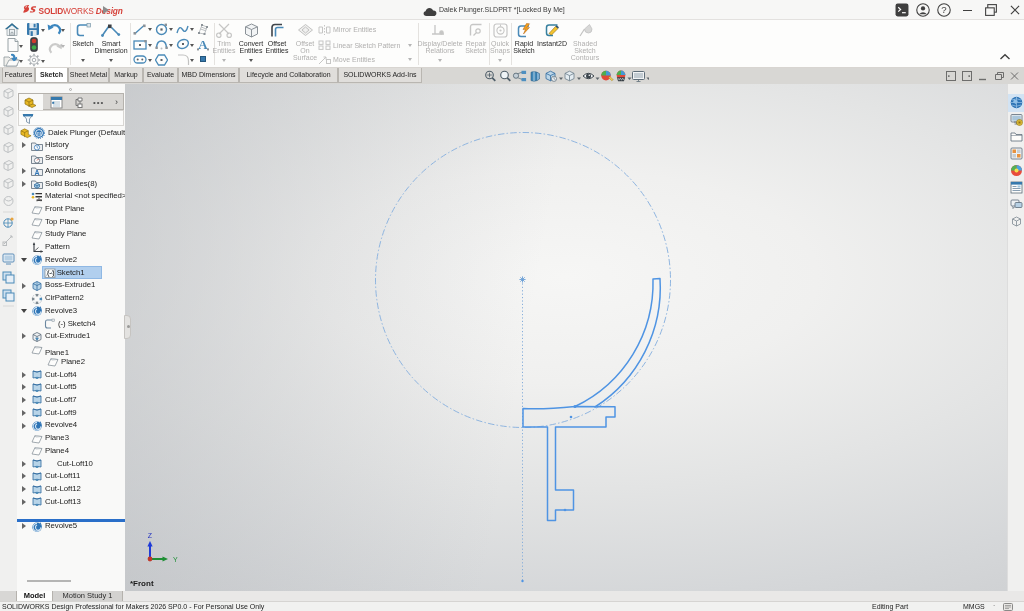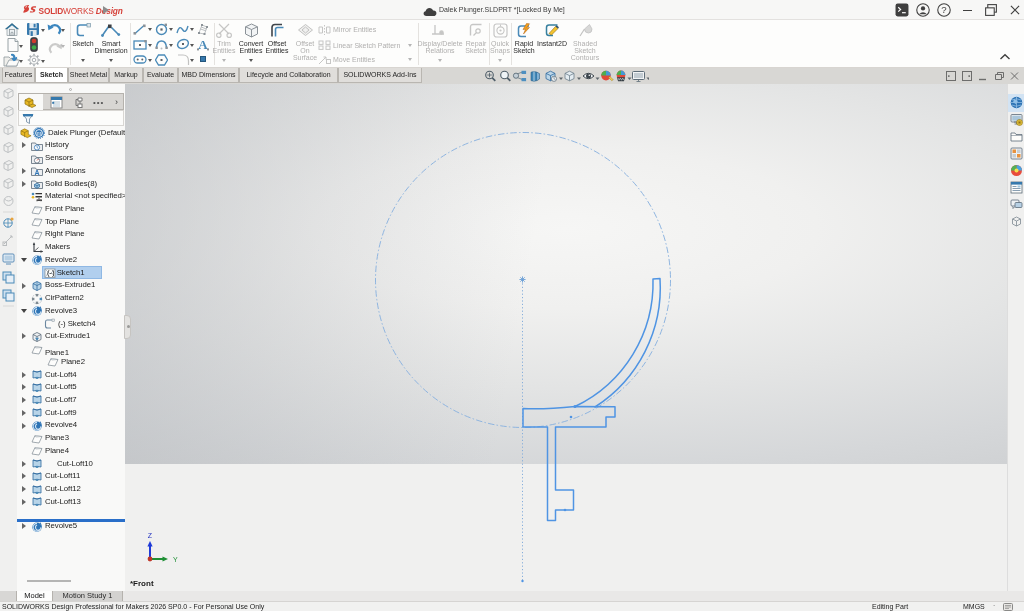--- a/index.html
+++ b/index.html
@@ -17,21 +17,21 @@
 .caret{position:absolute;width:0;height:0;border-left:2.5px solid transparent;border-right:2.5px solid transparent;border-top:3px solid #555;transform:translateX(-50%)}
 .caret.g{border-top-color:#b5b5b5}
 
 #tabrow{position:absolute;left:0;top:68px;width:1024px;height:16px;background:#d8d7d4}
 .ctab{position:absolute;top:0;height:15px;white-space:nowrap;overflow:hidden;background:#e0dedb;border:1px solid #b9b6b1;border-top:none;font-size:7px;color:#1f1f1f;text-align:center;line-height:14px}
 .ctab.on{background:#fff;border-color:#b9b6b1;font-weight:bold}
 
 #main{position:absolute;left:0;top:84px;width:1024px;height:507px;background:#f0f0ef}
 #leftstrip{position:absolute;left:0;top:0;width:17px;height:507px;background:#f0f0ef}
 #tree{position:absolute;left:17px;top:0;width:108px;height:507px;background:#f9f9f8}
-#viewport{position:absolute;left:125px;top:0;width:882px;height:380px;background:linear-gradient(100deg, rgba(182,185,189,.5), rgba(182,185,189,0) 46%),radial-gradient(95% 70% at 50% 38%, #f6f6f5 0%, #f0f0ef 30%, #e3e4e4 60%, #d5d7d9 90%, #cfd1d3 105%)}
+#viewport{position:absolute;left:125px;top:0;width:882px;height:507px;background:linear-gradient(100deg, rgba(182,185,189,.5), rgba(182,185,189,0) 46%),radial-gradient(95% 70% at 50% 38%, #f6f6f5 0%, #f0f0ef 30%, #e3e4e4 60%, #d5d7d9 90%, #cfd1d3 105%)}
 #taskpane{position:absolute;left:1007px;top:0;width:17px;height:507px;background:#f0f0ef;border-left:1px solid #ddd}
 .trow{position:absolute;left:0;height:12.7px;line-height:12.7px;font-size:7.8px;letter-spacing:-0.06px;color:#1c1c1c;white-space:nowrap}
 
 #modelbar{position:absolute;left:0;top:591px;width:1024px;height:10px;background:#e9e8e7}
 #statusbar{position:absolute;left:0;top:601px;width:1024px;height:10px;background:#f1f1f0;border-top:1px solid #d6d4d2;font-size:7px;color:#222}
 </style></head>
 <body>
 <svg width="0" height="0" style="position:absolute">
     <defs>
   <g id="foldbase">
@@ -571,27 +571,27 @@
     <div class="trow" style="top:131.7px;left:0;width:108px">
         <svg class="abs ti" style="left:14px;top:0.5px" width="12" height="12" viewBox="0 0 12 12">
           <use href="#plane"></use>
         </svg>
         <span class="abs" style="left:28px;top:0">Top Plane</span>
       </div>
     <div class="trow" style="top:144.4px;left:0;width:108px">
         <svg class="abs ti" style="left:14px;top:0.5px" width="12" height="12" viewBox="0 0 12 12">
           <use href="#plane"></use>
         </svg>
-        <span class="abs" style="left:28px;top:0">Right Plane</span>
+        <span class="abs" style="left:28px;top:0">Study Plane</span>
       </div>
     <div class="trow" style="top:157.2px;left:0;width:108px">
         <svg class="abs ti" style="left:14px;top:0.5px" width="12" height="12" viewBox="0 0 12 12">
           <use href="#origin"></use>
         </svg>
-        <span class="abs" style="left:28px;top:0">Makers</span>
+        <span class="abs" style="left:28px;top:0">Pattern</span>
       </div>
     <div class="trow" style="top:169.9px;left:0;width:108px">
         <span class="abs" style="left:4px;top:4.5px;width:0;height:0;border-left:3px solid transparent;border-right:3px solid transparent;border-top:4px solid #444"></span>
         <svg class="abs ti" style="left:14px;top:0.5px" width="12" height="12" viewBox="0 0 12 12">
           <use href="#revolve"></use>
         </svg>
         <span class="abs" style="left:28px;top:0">Revolve2</span>
       </div>
     <div class="trow" style="top:182.6px;left:0;width:108px">
         <span class="abs" style="left:25px;top:-0.5px;width:60px;height:13px;background:#b1cfee;border:1px solid #8fb8e4"></span>
@@ -804,21 +804,21 @@
         <path d="M3 8 L3 10.5 L5.5 8" fill="#eef1f3" stroke="#5c6b78" stroke-width=".8"></path>
         <rect x="5" y="4.5" width="7" height="5" rx="1" fill="#b7d0e4" stroke="#5c6b78" stroke-width=".8"></rect>
       </svg>
     <svg class="abs" style="left:2px;top:131px" width="13" height="13" viewBox="0 0 13 13">
         <path d="M2.5 4 L6.5 2 L10.5 4 L10.5 9 L6.5 11 L2.5 9 Z M2.5 4 L6.5 6 L10.5 4 M6.5 6 V11" fill="none" stroke="#8a949c" stroke-width=".9"></path>
       </svg>
   </div>
 </div>
 <div id="modelbar">
   <div class="abs" style="left:0;top:0;width:17px;height:10px;background:#d8d7d5;border-right:1px solid #b5b2ad"></div>
-  <div class="abs" style="left:17px;top:0;width:36px;height:10px;background:#fdfdfc;border-right:1px solid #b5b2ad;font-size:7.5px;font-weight:normal;color:#111;text-align:center;line-height:10px">Model</div>
+  <div class="abs" style="left:17px;top:0;width:36px;height:10px;background:#fdfdfc;border-right:1px solid #b5b2ad;font-size:7.5px;font-weight:bold;color:#111;text-align:center;line-height:10px">Model</div>
   <div class="abs" style="left:53px;top:0;width:70px;height:10px;background:#d3d2d0;border-right:1px solid #b5b2ad;font-size:7.5px;color:#2b2b2b;text-align:center;line-height:10px">Motion Study 1</div>
 </div>
 <div id="statusbar">
     <span style="position:absolute;left:2px;top:1px">SOLIDWORKS Design Professional for Makers 2026 SP0.0 - For Personal Use Only</span>
     <span style="position:absolute;left:872px;top:1px">Editing Part</span>
     <span style="position:absolute;left:963px;top:1px">MMGS</span>
     <span style="position:absolute;left:993px;top:0px;color:#555">⋅</span>
     <svg style="position:absolute;left:1003px;top:1px" width="10" height="8" viewBox="0 0 10 8">
       <rect x=".5" y=".5" width="9" height="7" rx="1" fill="#e8e6e4" stroke="#8a8a88"></rect>
       <path d="M2 2.5 h6 M2 4 h6 M2 5.5 h4" stroke="#8a8a88" stroke-width=".7"></path>

